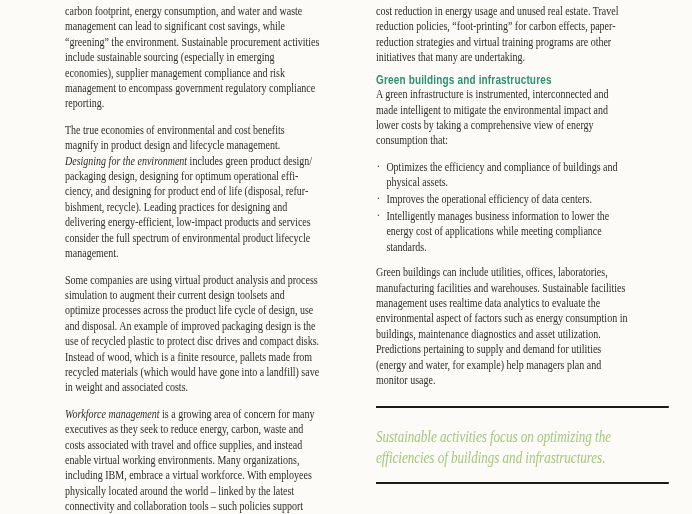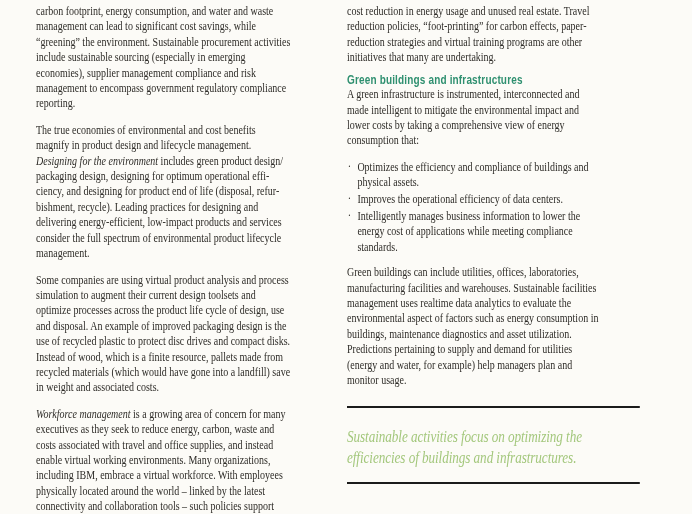--- a/index.html
+++ b/index.html
@@ -11,20 +11,21 @@
     width: 692px;
     height: 514px;
     background: var(--bg, #fcfbf7);
     overflow: hidden;
     font-family: "Liberation Serif", serif;
   }
   .page {
     position: relative;
     width: 659px;
     height: 514px;
+    margin-left: 29px;
   }
   .col {
     position: absolute;
     top: 4px;
     color: var(--text, #2e2c28);
     font-size: 12.5px;
     line-height: 15.4px;
     transform: scaleX(0.8);
     transform-origin: 0 0;
   }

